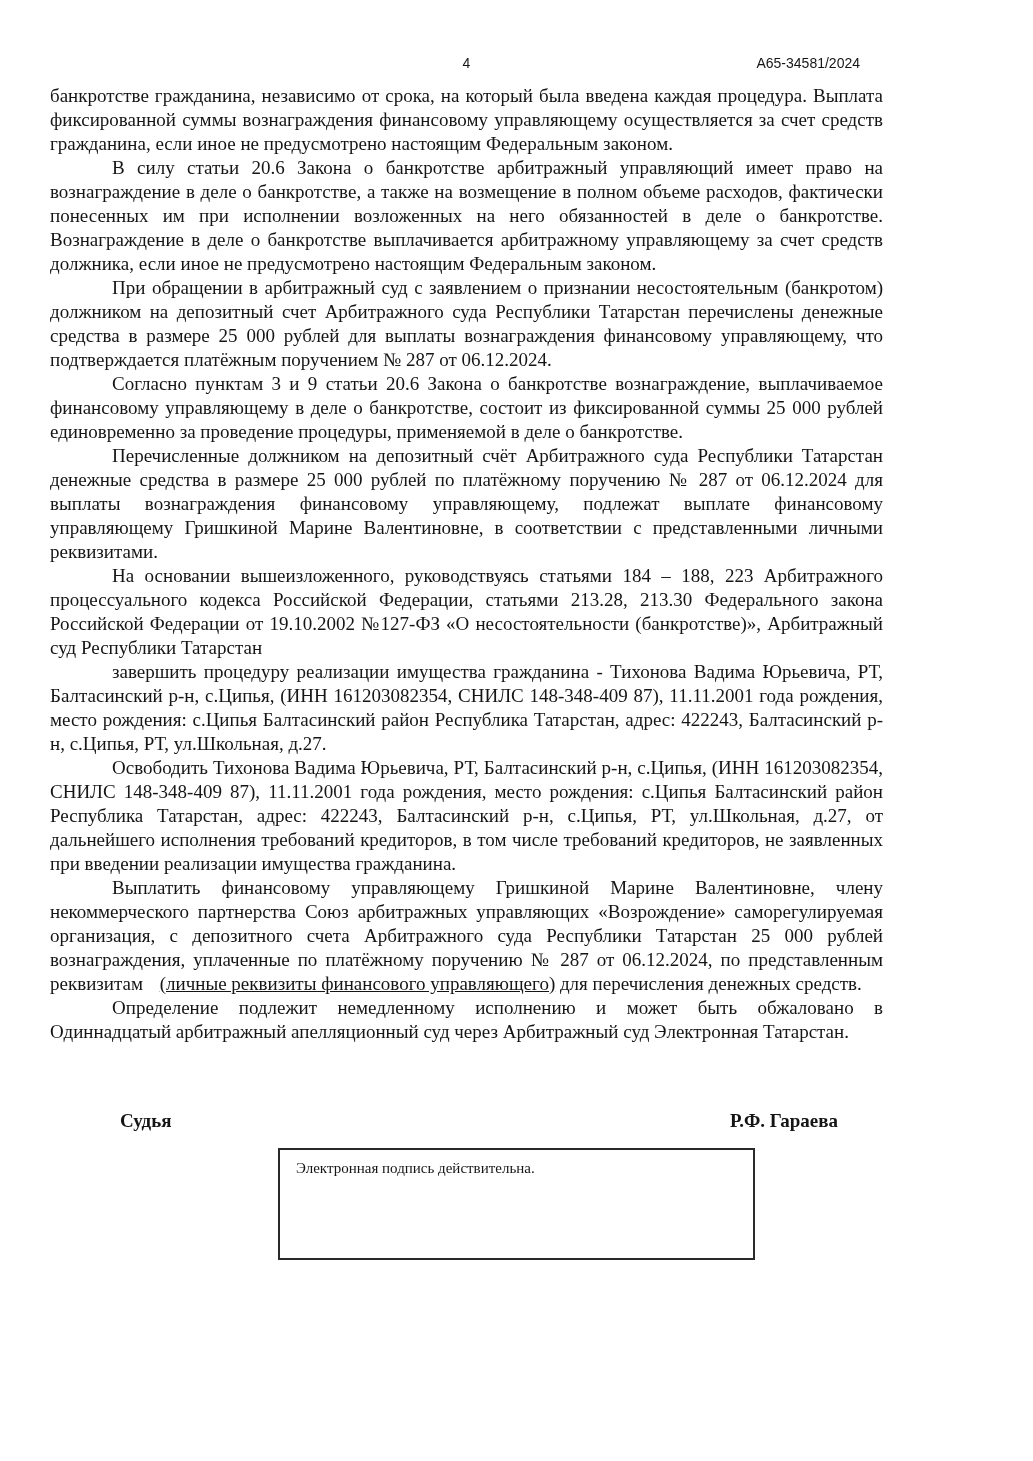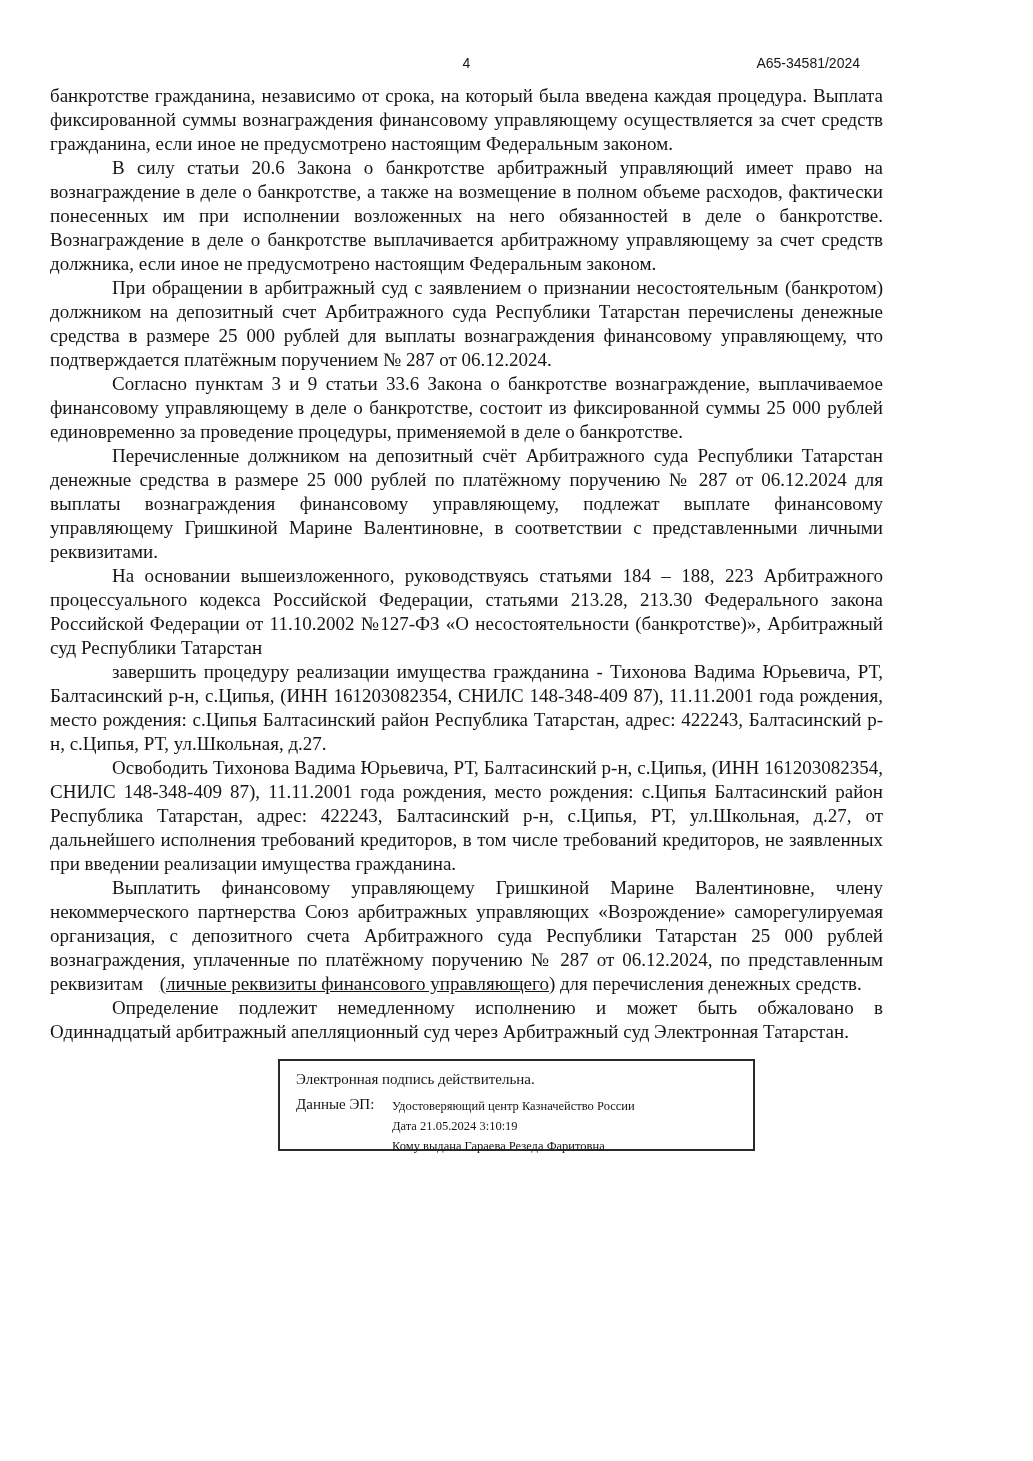--- a/index.html
+++ b/index.html
@@ -78,21 +78,21 @@
     font-weight: bold;
   }
   .signature-role { margin-left: 70px; }
   .signature-name { margin-right: 45px; }
   
   .stamp-box {
     box-sizing: border-box;
     margin-top: 15px;
     margin-left: 228px;
     width: 477px;
-    height: 92px;
+    height: 112px;
     border: 2px solid #2a2a2a;
     padding: 8px 14px 6px 16px;
     background: #ffffff;
   }
   .stamp-title {
     font-size: 15px;
     line-height: 21px;
   }
   .stamp-row {
     display: flex;
@@ -119,38 +119,34 @@
 
     <div class="doc-header">
       <span class="page-number">4</span>
       <span class="case-number">А65-34581/2024</span>
     </div>
 
     <div class="doc-body">
       <p class="no-indent">банкротстве гражданина, независимо от срока, на который была введена каждая процедура. Выплата фиксированной суммы вознаграждения финансовому управляющему осуществляется за счет средств гражданина, если иное не предусмотрено настоящим Федеральным законом.</p>
       <p>В силу статьи 20.6 Закона о банкротстве арбитражный управляющий имеет право на вознаграждение в деле о банкротстве, а также на возмещение в полном объеме расходов, фактически понесенных им при исполнении возложенных на него обязанностей в деле о банкротстве. Вознаграждение в деле о банкротстве выплачивается арбитражному управляющему за счет средств должника, если иное не предусмотрено настоящим Федеральным законом.</p>
       <p>При обращении в арбитражный суд с заявлением о признании несостоятельным (банкротом) должником на депозитный счет Арбитражного суда Республики Татарстан перечислены денежные средства в размере 25 000 рублей для выплаты вознаграждения финансовому управляющему, что подтверждается платёжным поручением № 287 от 06.12.2024.</p>
-      <p>Согласно пунктам 3 и 9 статьи 33.6 Закона о банкротстве вознаграждение, выплачиваемое финансовому управляющему в деле о банкротстве, состоит из фиксированной суммы 25 000 рублей единовременно за проведение процедуры, применяемой в деле о банкротстве.</p>
+      <p>Согласно пунктам 3 и 9 статьи 20.6 Закона о банкротстве вознаграждение, выплачиваемое финансовому управляющему в деле о банкротстве, состоит из фиксированной суммы 25 000 рублей единовременно за проведение процедуры, применяемой в деле о банкротстве.</p>
       <p>Перечисленные должником на депозитный счёт Арбитражного суда Республики Татарстан денежные средства в размере 25 000 рублей по платёжному поручению № 287 от 06.12.2024 для выплаты вознаграждения финансовому управляющему, подлежат выплате финансовому управляющему Гришкиной Марине Валентиновне, в соответствии с представленными личными реквизитами.</p>
-      <p>На основании вышеизложенного, руководствуясь статьями 184 – 188, 223 Арбитражного процессуального кодекса Российской Федерации, статьями 213.28, 213.30 Федерального закона Российской Федерации от 11.10.2002 №127-ФЗ «О несостоятельности (банкротстве)», Арбитражный суд Республики Татарстан</p>
+      <p>На основании вышеизложенного, руководствуясь статьями 184 – 188, 223 Арбитражного процессуального кодекса Российской Федерации, статьями 213.28, 213.30 Федерального закона Российской Федерации от 19.10.2002 №127-ФЗ «О несостоятельности (банкротстве)», Арбитражный суд Республики Татарстан</p>
 
 
       <p>завершить процедуру реализации имущества гражданина - Тихонова Вадима Юрьевича, РТ, Балтасинский р-н, с.Ципья, (ИНН 161203082354, СНИЛС 148-348-409 87), 11.11.2001 года рождения, место рождения: с.Ципья Балтасинский район Республика Татарстан, адрес: 422243, Балтасинский р-н, с.Ципья, РТ, ул.Школьная, д.27.</p>
       <p>Освободить Тихонова Вадима Юрьевича, РТ, Балтасинский р-н, с.Ципья, (ИНН 161203082354, СНИЛС 148-348-409 87), 11.11.2001 года рождения, место рождения: с.Ципья Балтасинский район Республика Татарстан, адрес: 422243, Балтасинский р-н, с.Ципья, РТ, ул.Школьная, д.27, от дальнейшего исполнения требований кредиторов, в том числе требований кредиторов, не заявленных при введении реализации имущества гражданина.</p>
       <p><span>Выплатить финансовому управляющему Гришкиной Марине Валентиновне, члену некоммерческого партнерства Союз арбитражных управляющих «Возрождение» саморегулируемая организация, с депозитного счета Арбитражного суда Республики Татарстан 25 000 рублей вознаграждения, уплаченные по платёжному поручению № 287 от 06.12.2024, по представленным реквизитам </span><span class="underline">(личные реквизиты финансового управляющего)</span><span> для перечисления денежных средств.</span></p>
       <p>Определение подлежит немедленному исполнению и может быть обжаловано в Одиннадцатый арбитражный апелляционный суд через Арбитражный суд Электронная Татарстан.</p>
     </div>
 
+    <div class="signature-row">
+      <span class="signature-role">Судья</span>
+      <span class="signature-name">Р.Ф. Гараева</span>
+    </div>
 
     <div class="stamp-box">
       <div class="stamp-title">Электронная подпись действительна.</div>
-      <div class="stamp-row">
-        <div class="stamp-label">Данные ЭП:</div>
-        <div class="stamp-details">
-          <div>Удостоверяющий центр Казначейство России</div>
-          <div>Дата 21.05.2024 3:10:19</div>
-          <div>Кому выдана Гараева Резеда Фаритовна</div>
-        </div>
-      </div>
     </div>
 
   </div>
 </div>
 
 </body></html>

